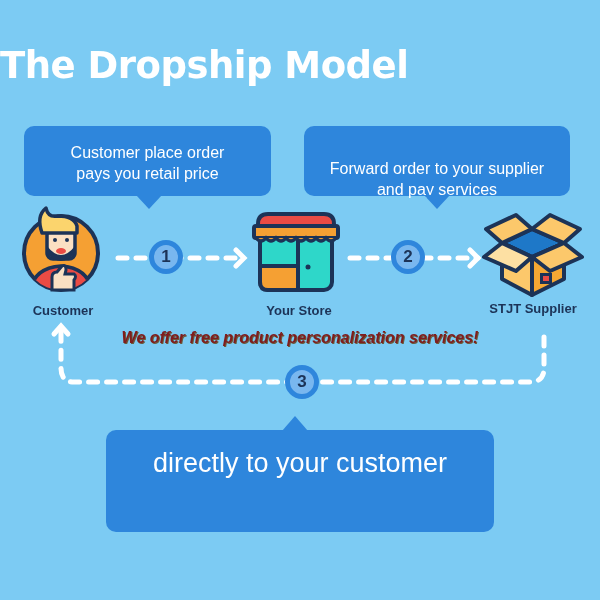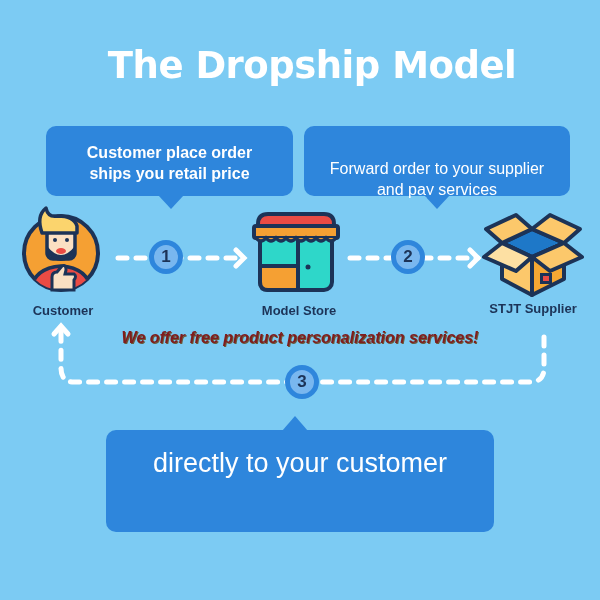--- a/index.html
+++ b/index.html
@@ -4,41 +4,41 @@
   <style>
     * { margin: 0; padding: 0; box-sizing: border-box; }
     html, body { width: 600px; height: 600px; overflow: hidden; }
     body {
       background: #7ccbf3;
       font-family: "Liberation Sans", "DejaVu Sans", sans-serif;
       position: relative;
     }
     .title {
       position: absolute; left: 0; top: 44px; width: 600px;
-      text-align: center; color: #ffffff;
+      color: #ffffff;
       font-family: "DejaVu Sans", sans-serif;
-      font-weight: bold; font-size: 37px; letter-spacing: -0.5px; padding-left: 24px;
+      font-weight: bold; font-size: 37px; letter-spacing: -0.5px;
     }
     .bubble {
       position: absolute; background: #2e86dc; color: #ffffff;
       border-radius: 10px; text-align: center;
     }
     .bubble::after {
       content: ""; position: absolute;
       width: 0; height: 0;
       border-left: 13px solid transparent;
       border-right: 13px solid transparent;
     }
     .bubble.down::after {
       bottom: -13px; border-top: 14px solid #2e86dc;
     }
     .bubble.up::after {
       top: -14px; border-bottom: 15px solid #2e86dc;
     }
-    .bubble-1 { left: 46px; top: 126px; width: 247px; height: 70px; padding-top: 16px; font-size: 16px; line-height: 21px; font-weight: bold; }
+    .bubble-1 { left: 24px; top: 126px; width: 247px; height: 70px; padding-top: 16px; font-size: 16px; line-height: 21px; }
     .bubble-1::after { left: 112px; }
     .bubble-2 { left: 304px; top: 126px; width: 266px; height: 70px; padding-top: 32px; font-size: 16px; line-height: 21px; }
     .bubble-2::after { left: 120px; }
     .bubble-3 { left: 106px; top: 430px; width: 388px; height: 102px; padding-top: 17px; font-size: 27px; line-height: 33px; }
     .bubble-3::after { left: 176px; }
     .bubble span { display: block; }
 
     .node { position: absolute; text-align: center; }
     .node-label {
       position: absolute; width: 160px; text-align: center;
@@ -60,21 +60,21 @@
     }
     svg.flow { position: absolute; left: 0; top: 0; }
   </style>
 </head>
 <body>
 
 <div class="title">The Dropship Model</div>
 
 <div class="bubble down bubble-1">
   <span>Customer place order</span>
-  <span>ships you retail price</span>
+  <span>pays you retail price</span>
 </div>
 
 <div class="bubble down bubble-2">
   <span>Forward order to your supplier</span>
   <span>and pay services</span>
 </div>
 
 <svg class="flow" width="600" height="600">
   <g stroke="#ffffff" stroke-width="5" stroke-linecap="round" fill="none">
 
@@ -116,21 +116,21 @@
     <rect x="12" y="24" width="72" height="56" rx="8" fill="#2ed7c9" stroke="#1c3357" stroke-width="4"></rect>
     <path d="M12 56 L50 56 L50 80 L20 80 Q12 80 12 72 Z" fill="#f5a033" stroke="#1c3357" stroke-width="4"></path>
     <line x1="50" y1="30" x2="50" y2="80" stroke="#1c3357" stroke-width="4"></line>
     <line x1="12" y1="56" x2="50" y2="56" stroke="#1c3357" stroke-width="4"></line>
     <circle cx="60" cy="57" r="2.5" fill="#1c3357"></circle>
     <path d="M10 14 Q10 4 20 4 L76 4 Q86 4 86 14 L86 18 L10 18 Z" fill="#ea4b44" stroke="#1c3357" stroke-width="4"></path>
     <rect x="6" y="16" width="84" height="12" rx="2" fill="#f5a033" stroke="#1c3357" stroke-width="4"></rect>
     <path d="M8 28 q5 6 10 0 q5 6 10 0 q5 6 10 0 q5 6 10 0 q5 6 10 0 q5 6 10 0 q5 6 10 0 q5 6 10 0" fill="#f5a033" stroke="#1c3357" stroke-width="3.5"></path>
   </svg>
 </div>
-<div class="node-label" style="left:219px; top:303px;">Model Store</div>
+<div class="node-label" style="left:219px; top:303px;">Your Store</div>
 
 <div class="node" style="left:478px; top:207px; width:110px; height:92px;">
   <svg width="110" height="92" viewBox="0 0 110 92">
     <path d="M24 36 L54 22 L86 36 L54 50 Z" fill="#1e78c8" stroke="#1c3357" stroke-width="4" stroke-linejoin="round"></path>
     <path d="M24 36 L24 72 L54 88 L54 50 Z" fill="#fcc86b" stroke="#1c3357" stroke-width="4" stroke-linejoin="round"></path>
     <path d="M86 36 L86 72 L54 88 L54 50 Z" fill="#f5a833" stroke="#1c3357" stroke-width="4" stroke-linejoin="round"></path>
     <path d="M24 36 L8 22 L38 8 L54 22 Z" fill="#fcc86b" stroke="#1c3357" stroke-width="4" stroke-linejoin="round"></path>
     <path d="M86 36 L102 22 L72 8 L54 22 Z" fill="#fcc86b" stroke="#1c3357" stroke-width="4" stroke-linejoin="round"></path>
     <path d="M24 36 L6 50 L38 64 L54 50 Z" fill="#fde0a3" stroke="#1c3357" stroke-width="4" stroke-linejoin="round"></path>
     <path d="M86 36 L104 50 L72 64 L54 50 Z" fill="#fcc86b" stroke="#1c3357" stroke-width="4" stroke-linejoin="round"></path>

